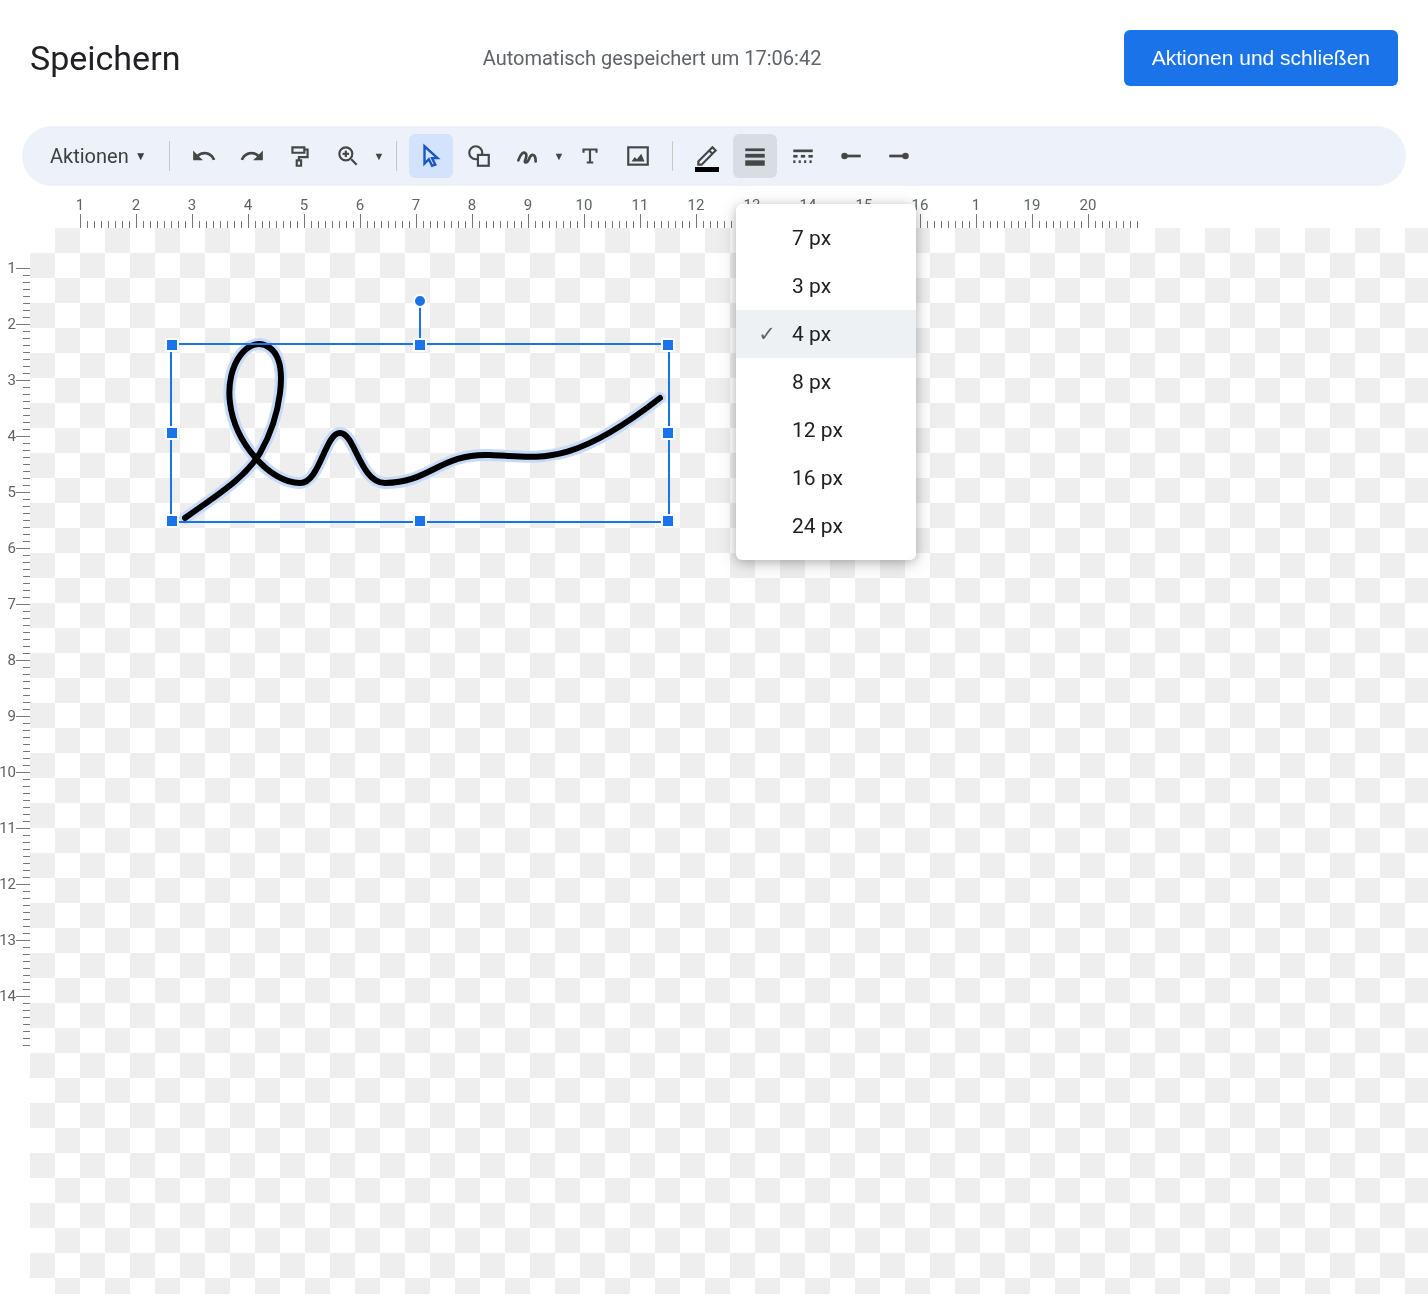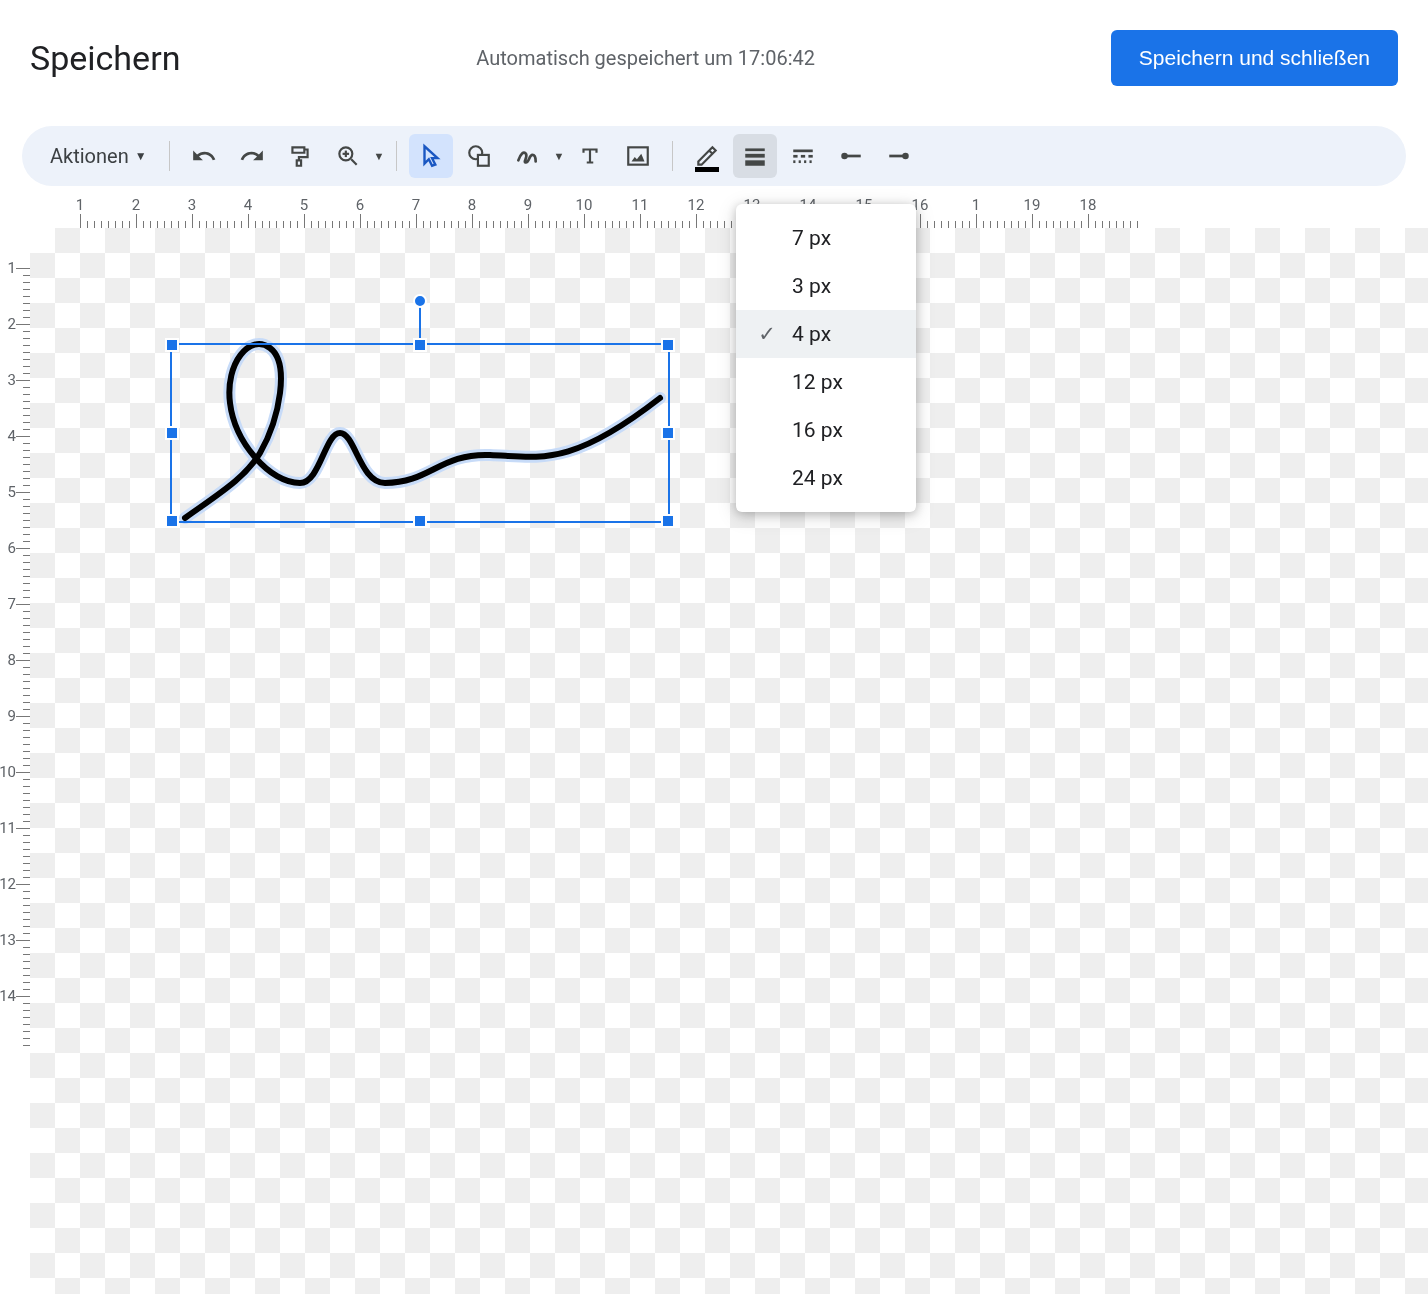--- a/index.html
+++ b/index.html
@@ -223,21 +223,21 @@
   justify-content: center;
   color: #5f6368;
 }
 </style>
 </head>
 <body>
 
 <div class="header">
   <div class="title">Speichern</div>
   <div class="autosave">Automatisch gespeichert um 17:06:42</div>
-  <button class="save-btn">Speichern und schließen</button>
+  <button class="save-btn">Aktionen und schließen</button>
 </div>
 
 <div class="toolbar">
   <div class="actions-btn">
     <span>Aktionen</span>
     <span class="dropdown-arrow">▼</span>
   </div>
   <div class="sep"></div>
 
   <div class="tbtn">
@@ -496,21 +496,21 @@
       <div class="tick minor" style="left: 995px;"></div>
       <div class="num" style="left: 1002px;">19</div>
       <div class="tick major" style="left: 1002px;"></div>
       <div class="tick minor" style="left: 1009px;"></div>
       <div class="tick minor" style="left: 1016px;"></div>
       <div class="tick minor" style="left: 1023px;"></div>
       <div class="tick minor" style="left: 1030px;"></div>
       <div class="tick minor" style="left: 1037px;"></div>
       <div class="tick minor" style="left: 1044px;"></div>
       <div class="tick minor" style="left: 1051px;"></div>
-      <div class="num" style="left: 1058px;">18</div>
+      <div class="num" style="left: 1058px;">20</div>
       <div class="tick major" style="left: 1058px;"></div>
       <div class="tick minor" style="left: 1065px;"></div>
       <div class="tick minor" style="left: 1072px;"></div>
       <div class="tick minor" style="left: 1079px;"></div>
       <div class="tick minor" style="left: 1086px;"></div>
       <div class="tick minor" style="left: 1093px;"></div>
       <div class="tick minor" style="left: 1100px;"></div>
       <div class="tick minor" style="left: 1107px;"></div>
     </div>
   <div class="vruler" id="vruler">
@@ -672,20 +672,24 @@
     <div class="menu-item">
       <span class="menu-check"></span>
       <span>3 px</span>
     </div>
     <div class="menu-item selected">
       <span class="menu-check">✓</span>
       <span>4 px</span>
     </div>
     <div class="menu-item">
       <span class="menu-check"></span>
+      <span>8 px</span>
+    </div>
+    <div class="menu-item">
+      <span class="menu-check"></span>
       <span>12 px</span>
     </div>
     <div class="menu-item">
       <span class="menu-check"></span>
       <span>16 px</span>
     </div>
     <div class="menu-item">
       <span class="menu-check"></span>
       <span>24 px</span>
     </div>

